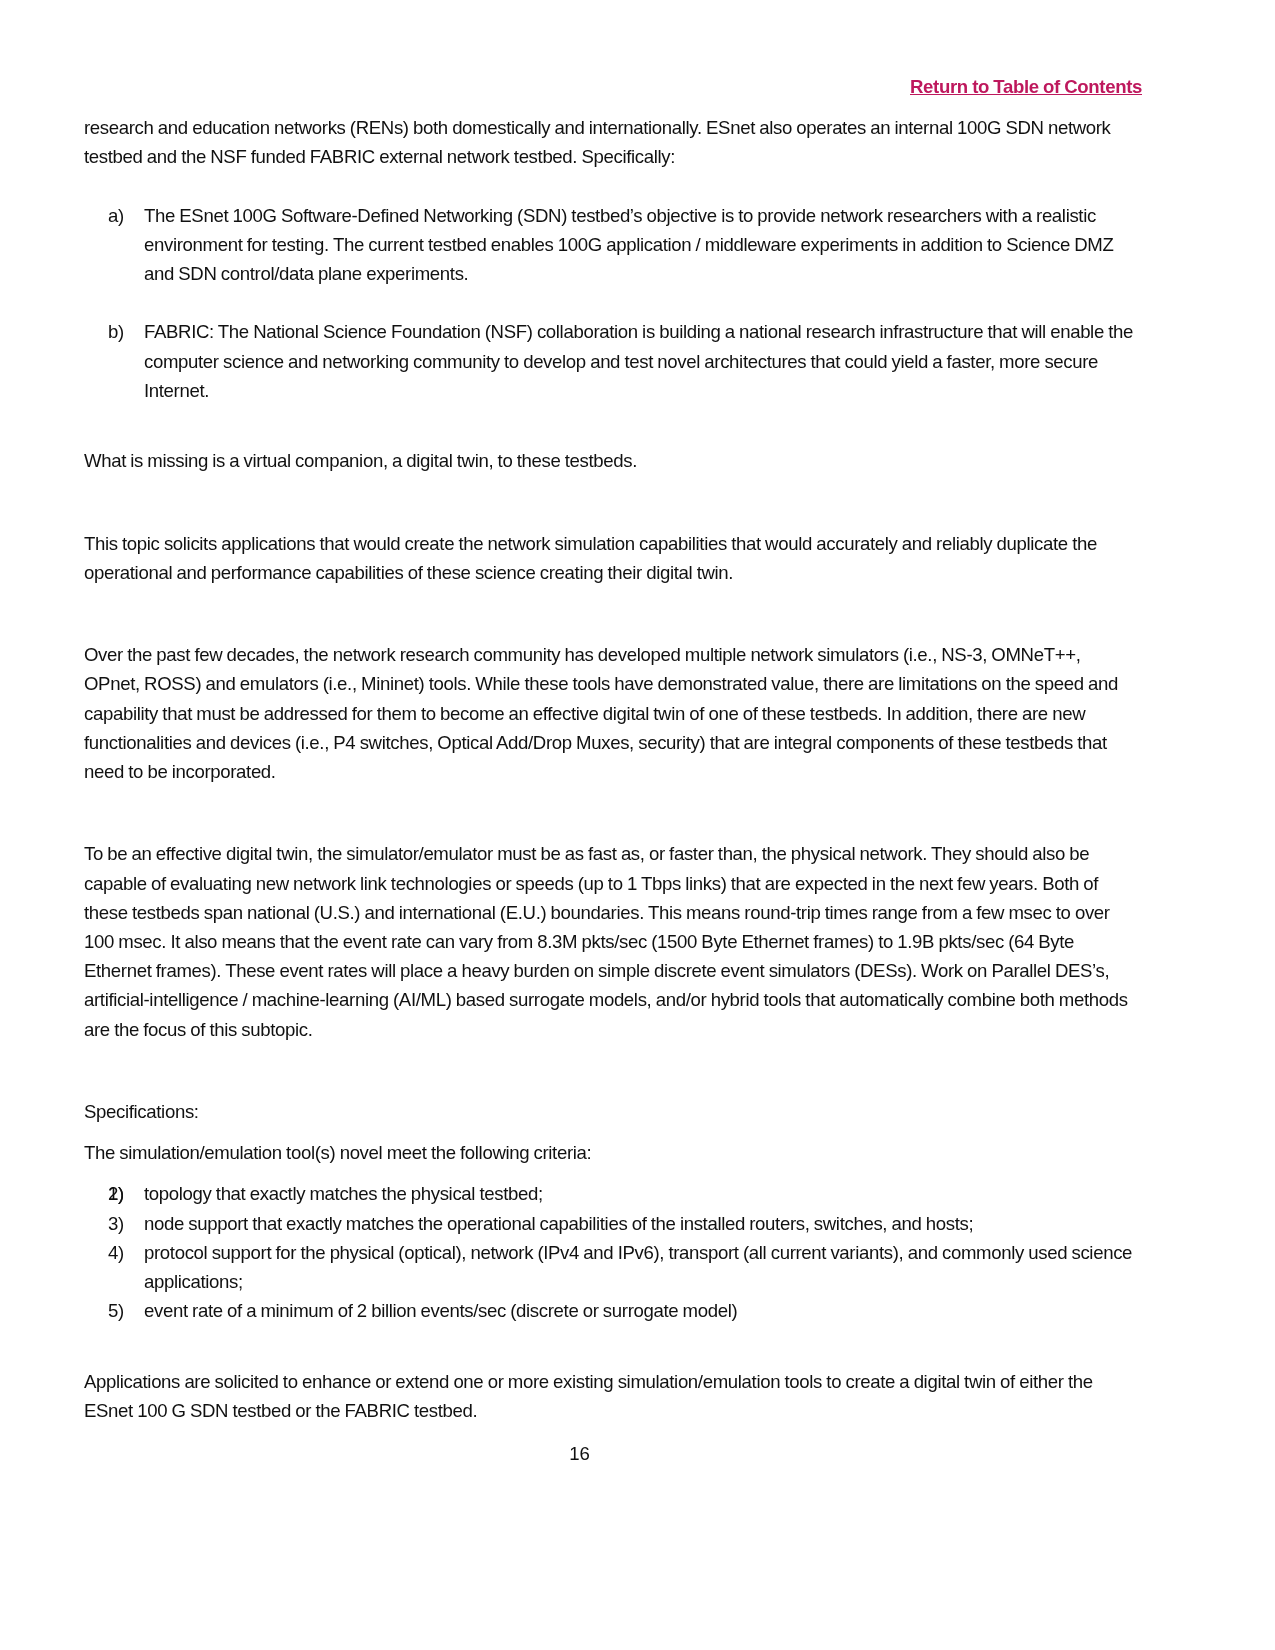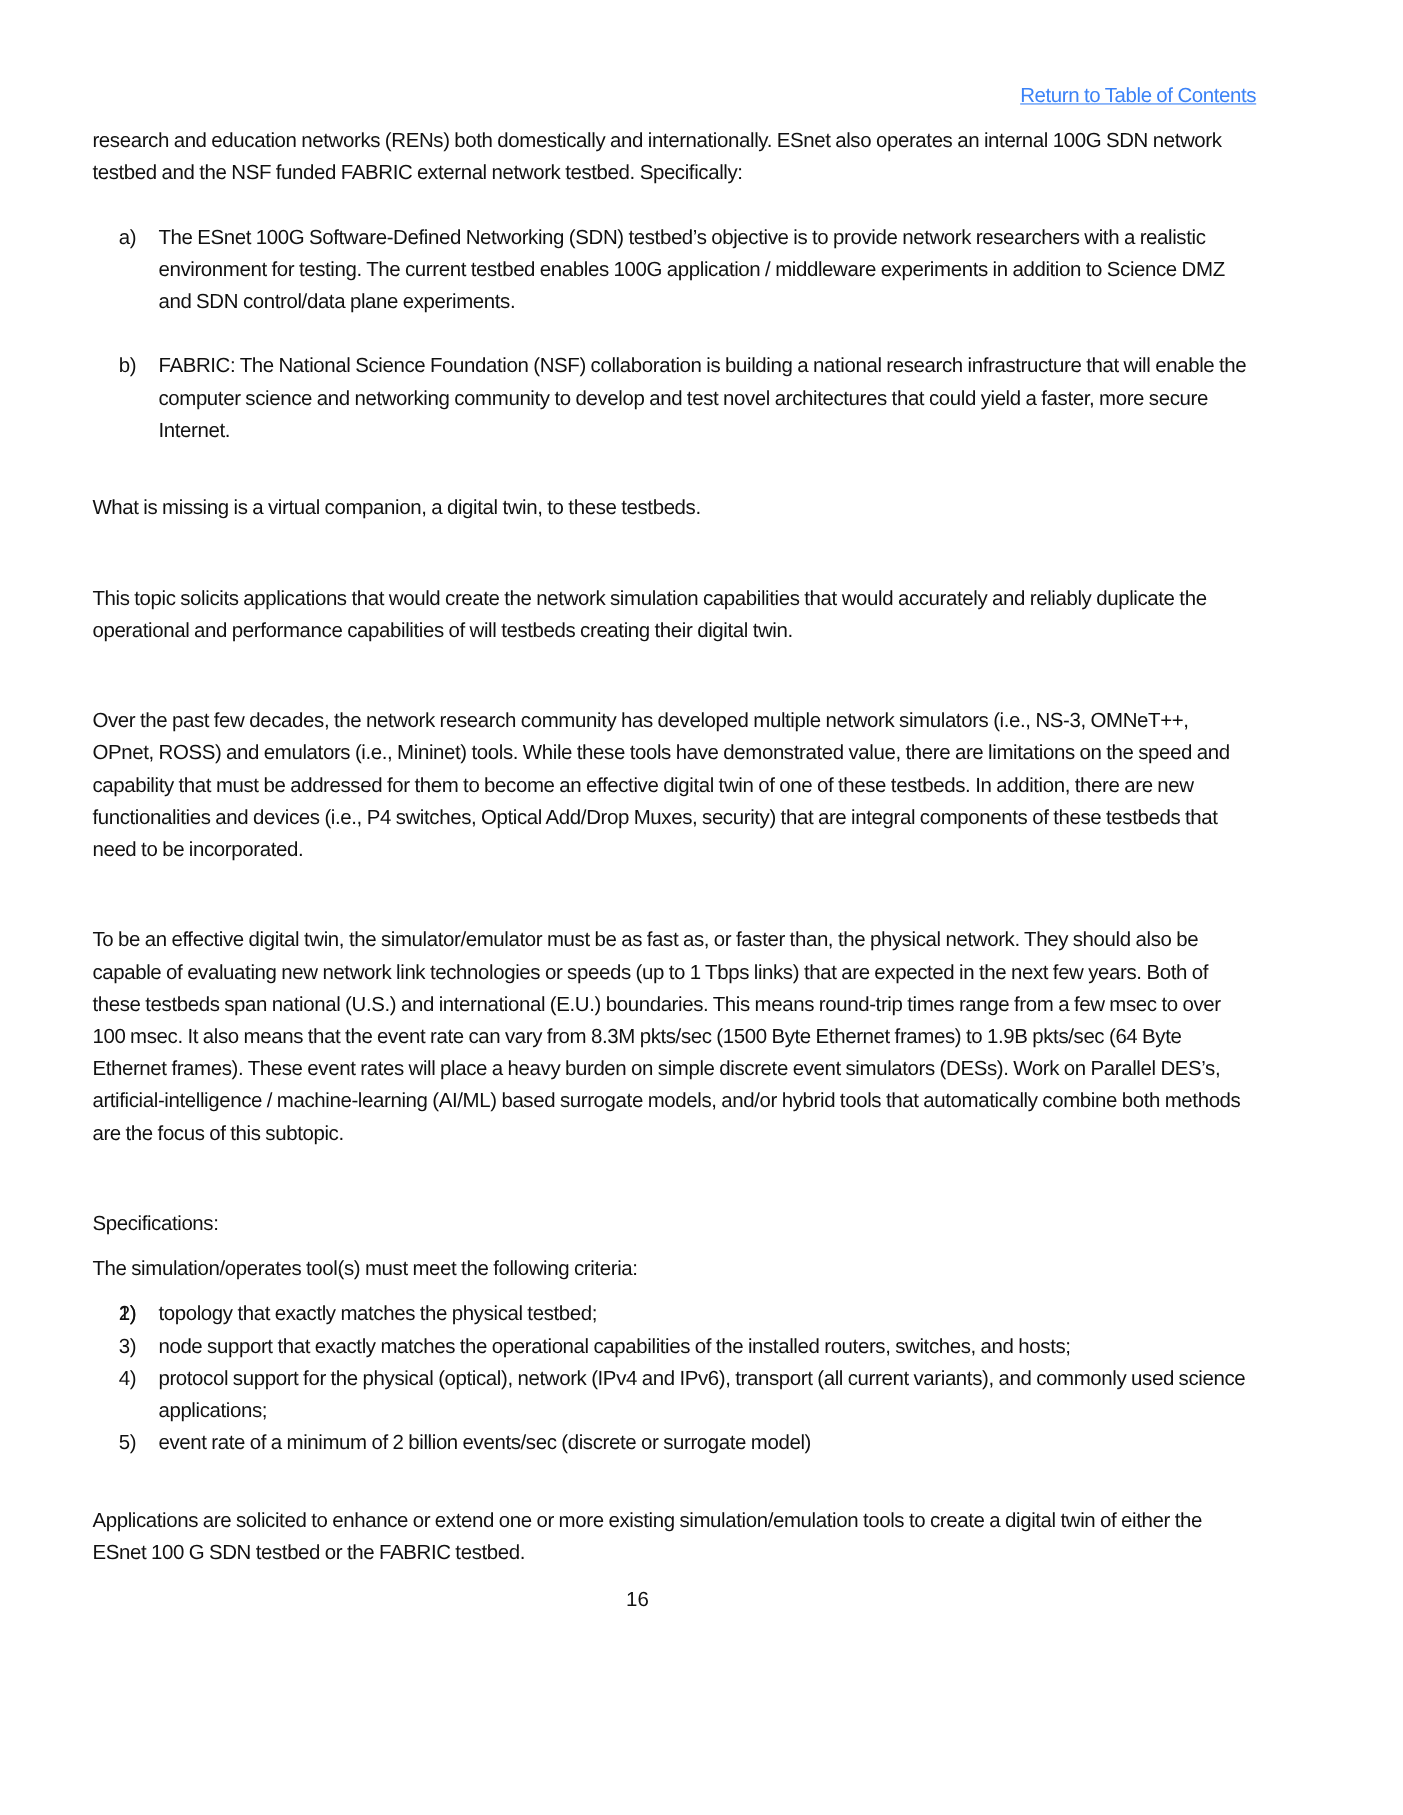--- a/index.html
+++ b/index.html
@@ -23,23 +23,24 @@
     font-size: 18.6px;
     line-height: 29.2px;
     letter-spacing: -0.35px;
     word-spacing: -0.5px;
   }
   .toc-link-row {
     text-align: right;
     height: 29px;
   }
   .toc-link {
-    color: #3b82f6;
+    color: #be185d;
     text-decoration: underline;
     cursor: pointer;
+    font-weight: bold;
   }
   p {
     margin: 12px;
   }
   .gap {
     height: 29.2px;
   }
   .alpha-list, .num-list {
     margin: 0;
     padding: 0;
@@ -98,31 +99,31 @@
     <li>
       <span class="marker">b)</span>
       <span>FABRIC: The National Science Foundation (NSF) collaboration is building a national research infrastructure that will enable the computer science and networking community to develop and test novel architectures that could yield a faster, more secure Internet.</span>
     </li>
   </ol>
 
   <div class="gap"></div>
   <p>What is missing is a virtual companion, a digital twin, to these testbeds.</p>
 
   <div class="gap"></div>
-  <p>This topic solicits applications that would create the network simulation capabilities that would accurately and reliably duplicate the operational and performance capabilities of will testbeds creating their digital twin.</p>
+  <p>This topic solicits applications that would create the network simulation capabilities that would accurately and reliably duplicate the operational and performance capabilities of these science creating their digital twin.</p>
 
   <div class="gap"></div>
   <p>Over the past few decades, the network research community has developed multiple network simulators (i.e., NS-3, OMNeT++, OPnet, ROSS) and emulators (i.e., Mininet) tools. While these tools have demonstrated value, there are limitations on the speed and capability that must be addressed for them to become an effective digital twin of one of these testbeds. In addition, there are new functionalities and devices (i.e., P4 switches, Optical Add/Drop Muxes, security) that are integral components of these testbeds that need to be incorporated.</p>
 
   <div class="gap"></div>
   <p>To be an effective digital twin, the simulator/emulator must be as fast as, or faster than, the physical network. They should also be capable of evaluating new network link technologies or speeds (up to 1 Tbps links) that are expected in the next few years. Both of these testbeds span national (U.S.) and international (E.U.) boundaries. This means round-trip times range from a few msec to over 100 msec. It also means that the event rate can vary from 8.3M pkts/sec (1500 Byte Ethernet frames) to 1.9B pkts/sec (64 Byte Ethernet frames). These event rates will place a heavy burden on simple discrete event simulators (DESs). Work on Parallel DES’s, artificial-intelligence / machine-learning (AI/ML) based surrogate models, and/or hybrid tools that automatically combine both methods are the focus of this subtopic.</p>
 
   <div class="gap"></div>
   <p>Specifications:</p>
-  <p>The simulation/operates tool(s) must meet the following criteria:</p>
+  <p>The simulation/emulation tool(s) novel meet the following criteria:</p>
 
   <ol class="num-list">
     <li>
       <span class="marker">1)</span>
     </li>
     <li>
       <span class="marker">2)</span>
       <span>topology that exactly matches the physical testbed;</span>
     </li>
     <li>

